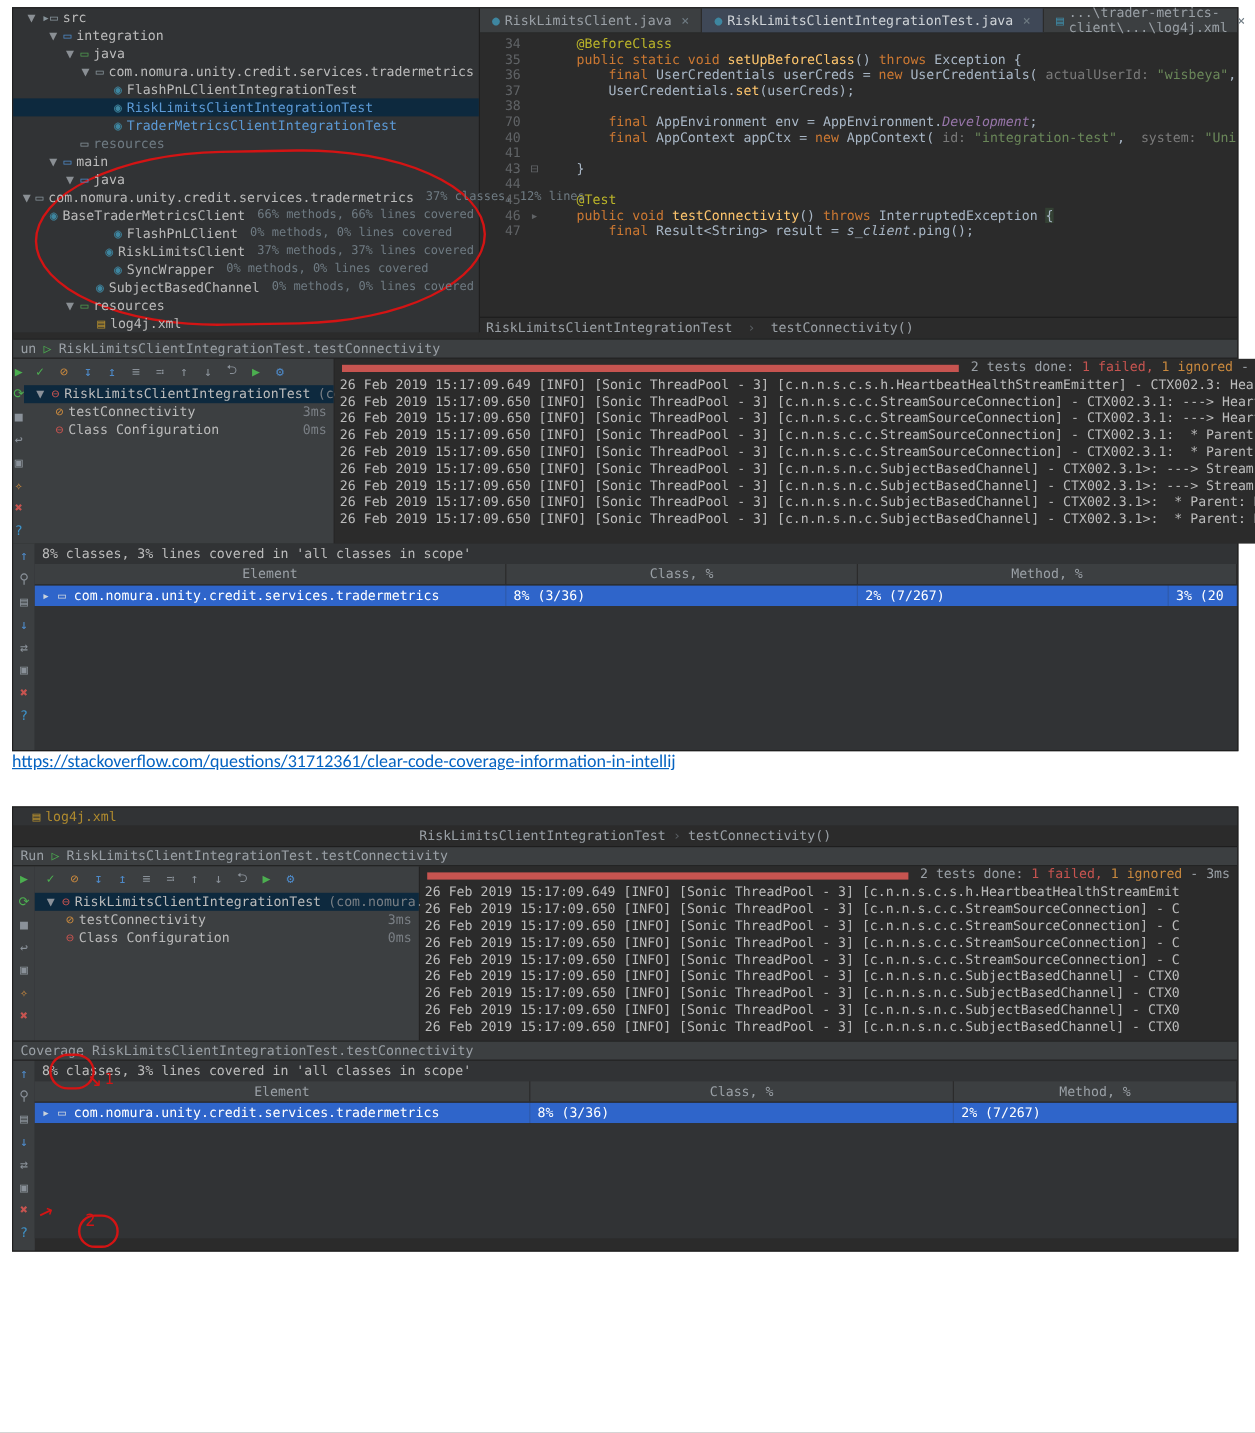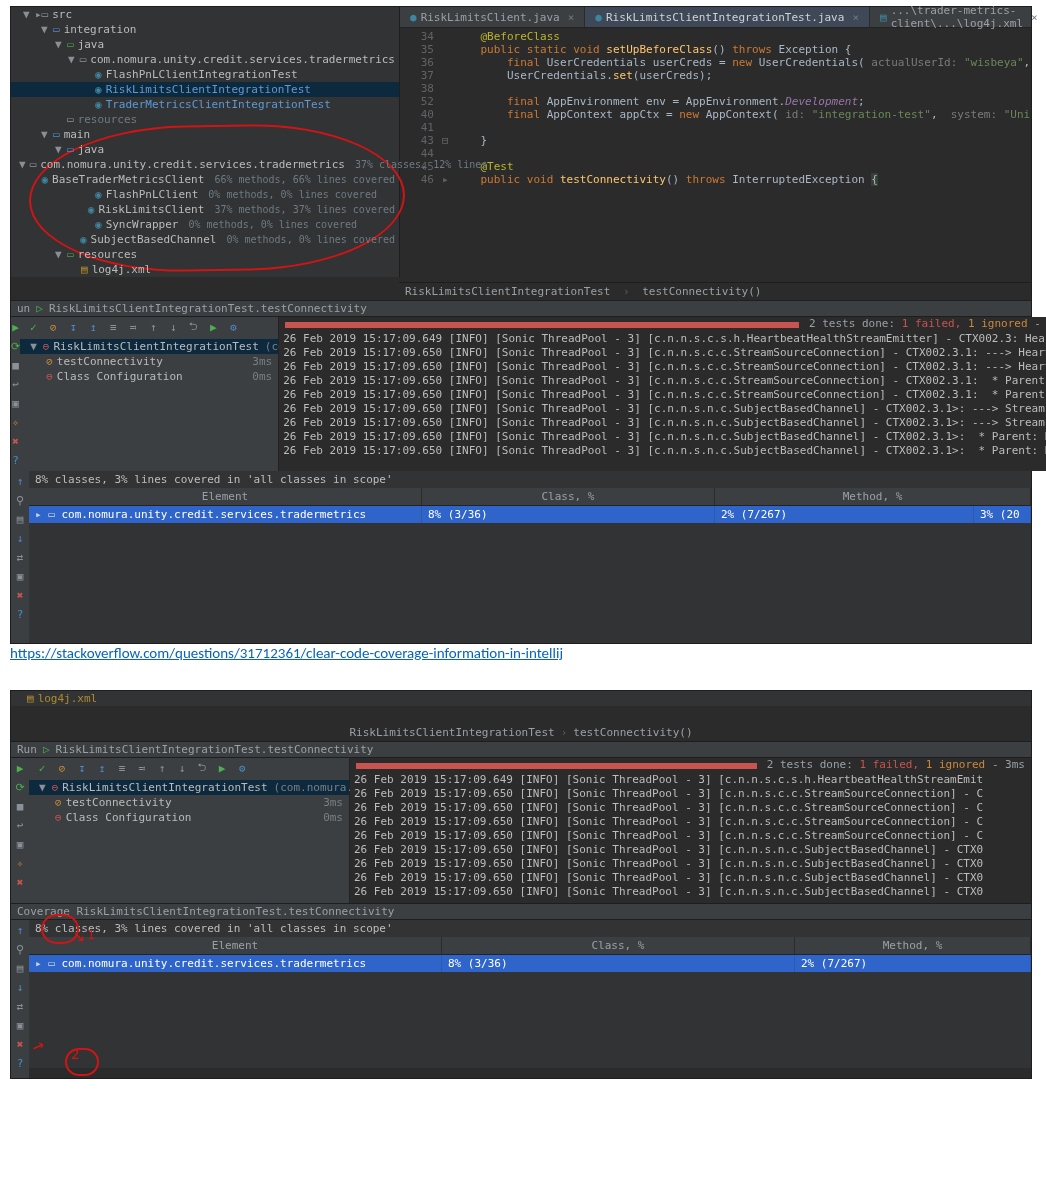--- a/index.html
+++ b/index.html
@@ -36,21 +36,21 @@
   .codeline{display:flex;align-items:flex-start;white-space:pre;}
   .gut{width:34px;text-align:right;color:#606366;padding-right:8px;flex:0 0 34px;}
   .fold{width:12px;color:#606366;flex:0 0 12px;}
   .code{flex:1;overflow:hidden;}
   .kw{color:#cc7832;}
   .ann{color:#bbb529;}
   .str{color:#6a8759;}
   .fn{color:#ffc66d;}
   .ident{color:#a9b7c6;}
   .param{color:#7a7a7a;}
-  .bc{background:#2b2b2b;color:#9aa0a6;padding:2px 6px;border-top:1px solid #1e1e1e;margin-left:388px;font-size:11px;margin-top:18px;}
+  .bc{background:#2b2b2b;color:#9aa0a6;padding:2px 6px;border-top:1px solid #1e1e1e;margin-left:388px;font-size:11px;}
   .bc .sep{color:#5a5f63;margin:0 6px;}
   
   .run-hd{clear:both;background:#3c3f41;border-top:1px solid #1e1e1e;border-bottom:1px solid #1e1e1e;padding:1px 6px;font-size:11px;color:#9aa0a6;display:flex;align-items:center;gap:6px;}
   .run-body{display:flex;}
   .run-left{width:258px;background:#3c3f41;border-right:1px solid #232323;}
   .toolbar{display:flex;gap:6px;padding:3px 6px;align-items:center;}
   .tb-ico{width:14px;height:14px;display:inline-flex;align-items:center;justify-content:center;color:#8a9199;font-size:11px;}
   .tb-ico.green{color:#4caf50;}
   .tb-ico.blue{color:#4e8ac9;}
   .tb-ico.orange{color:#c9893e;}
@@ -275,27 +275,28 @@
           <span class="close">×</span>
         </div>
       </div>
 
   <div class="editor" id="editor1">
         <div class="codeline"><div class="gut">34</div><div class="fold"></div><div class="code">    <span class="ann">@BeforeClass</span></div></div>
         <div class="codeline"><div class="gut">35</div><div class="fold"></div><div class="code">    <span class="kw">public static void</span> <span class="fn">setUpBeforeClass</span>() <span class="kw">throws</span> Exception {</div></div>
         <div class="codeline"><div class="gut">36</div><div class="fold"></div><div class="code">        <span class="kw">final</span> UserCredentials userCreds = <span class="kw">new</span> UserCredentials( <span class="param">actualUserId:</span> <span class="str">"wisbeya"</span>,  authenticatio</div></div>
         <div class="codeline"><div class="gut">37</div><div class="fold"></div><div class="code">        UserCredentials.<span class="fn">set</span>(userCreds);</div></div>
         <div class="codeline"><div class="gut">38</div><div class="fold"></div><div class="code"></div></div>
-        <div class="codeline"><div class="gut">52</div><div class="fold"></div><div class="code">        <span class="kw">final</span> AppEnvironment env = AppEnvironment.<span class="ident" style="font-style:italic;color:#9876aa">Development</span>;</div></div>
+        <div class="codeline"><div class="gut">70</div><div class="fold"></div><div class="code">        <span class="kw">final</span> AppEnvironment env = AppEnvironment.<span class="ident" style="font-style:italic;color:#9876aa">Development</span>;</div></div>
         <div class="codeline"><div class="gut">40</div><div class="fold"></div><div class="code">        <span class="kw">final</span> AppContext appCtx = <span class="kw">new</span> AppContext( <span class="param">id:</span> <span class="str">"integration-test"</span>,  <span class="param">system:</span> <span class="str">"Unity:Credit"</span>,</div></div>
         <div class="codeline"><div class="gut">41</div><div class="fold"></div><div class="code"></div></div>
         <div class="codeline"><div class="gut">43</div><div class="fold">⊟</div><div class="code">    }</div></div>
         <div class="codeline"><div class="gut">44</div><div class="fold"></div><div class="code"></div></div>
         <div class="codeline"><div class="gut">45</div><div class="fold"></div><div class="code">    <span class="ann">@Test</span></div></div>
         <div class="codeline"><div class="gut">46</div><div class="fold">▸</div><div class="code">    <span class="kw">public void</span> <span class="fn">testConnectivity</span>() <span class="kw">throws</span> InterruptedException <span style="background:#344134">{</span></div></div>
+        <div class="codeline"><div class="gut">47</div><div class="fold"></div><div class="code">        <span class="kw">final</span> Result&lt;String&gt; result = <span class="ident" style="font-style:italic">s_client</span>.ping();</div></div>
       </div>
 
   <div class="bc">
     <span>RiskLimitsClientIntegrationTest</span>
     <span class="sep">›</span>
     <span>testConnectivity()</span>
   </div>
 
   <div class="run-hd">
     <span>un</span>

